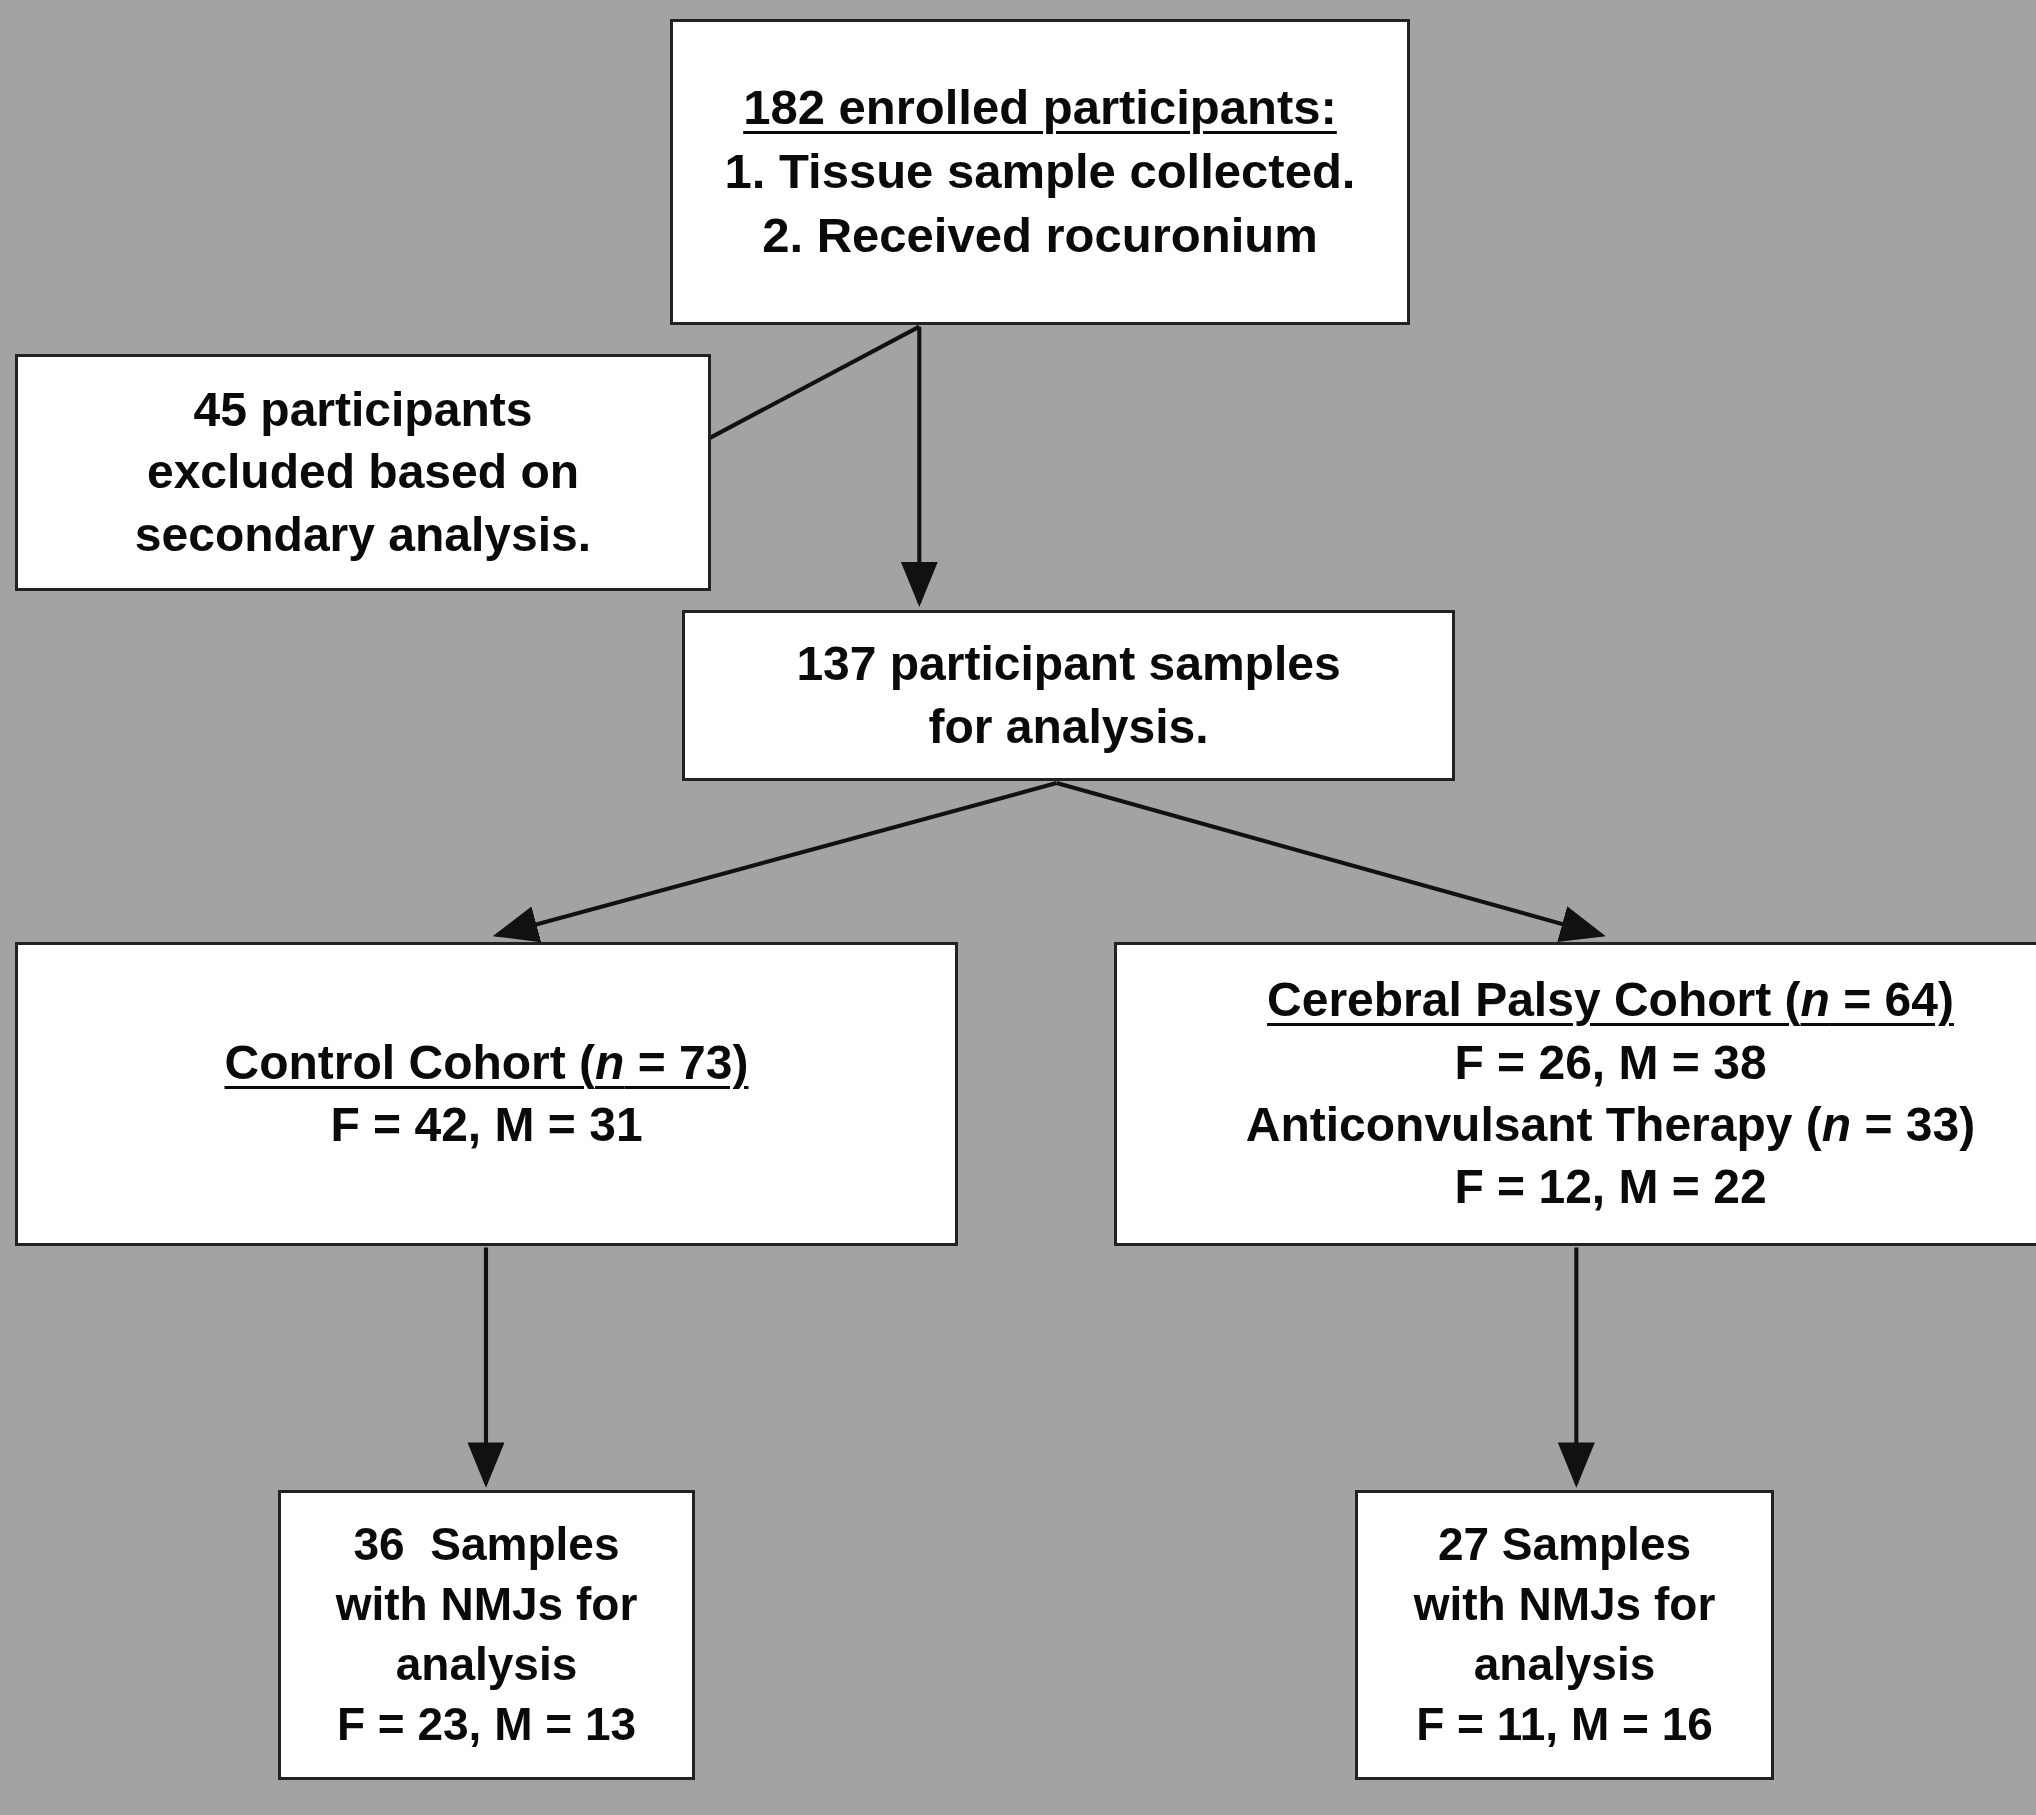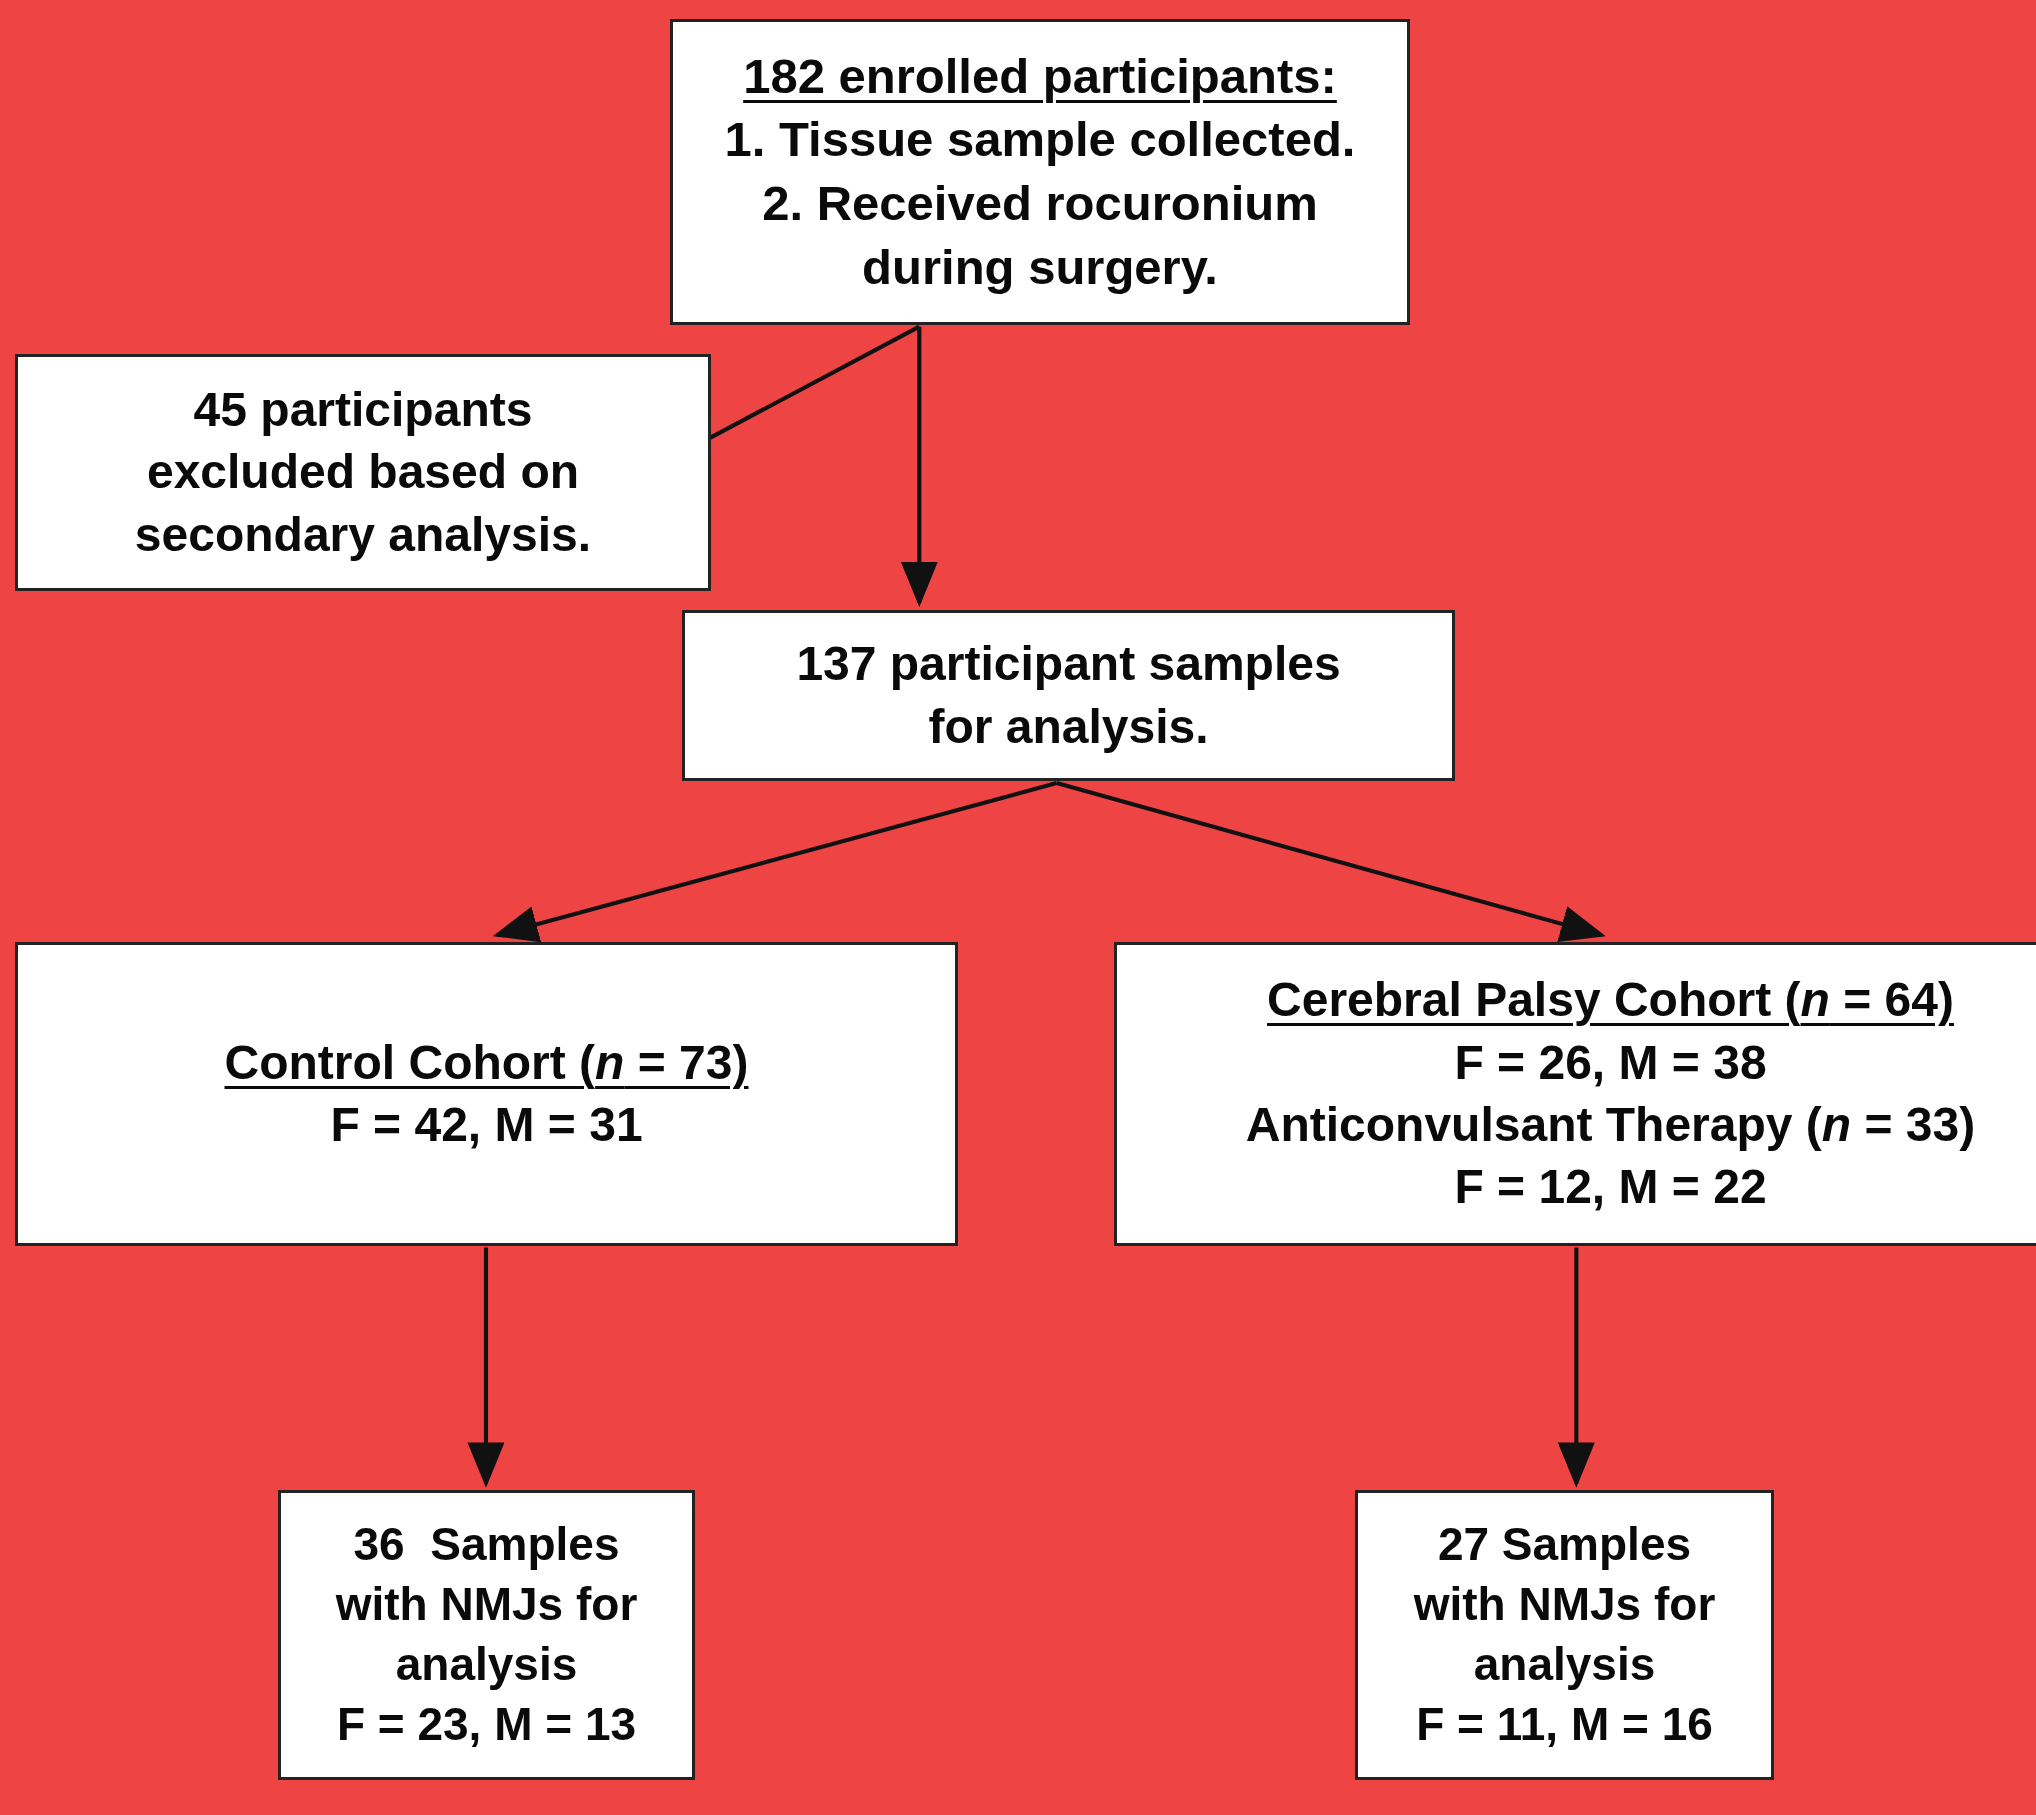--- a/index.html
+++ b/index.html
@@ -4,21 +4,21 @@
 <style>
   html, body {
     margin: 0;
     padding: 0;
     background: #ffffff;
   }
   #canvas {
     position: relative;
     width: 2036px;
     height: 1816px;
-    background: #ef4444;
+    background: #a3a3a3;
     font-family: "Liberation Sans", sans-serif;
     overflow: hidden;
   }
   svg.connectors {
     position: absolute;
     inset: 0;
     width: 2036px;
     height: 1816px;
     pointer-events: none;
   }
@@ -88,21 +88,20 @@
 
     <line x1="591" y1="1517" x2="591" y2="1804" stroke="#111111" stroke-width="5" marker-end="url(#arrowhead)"></line>
 
     <line x1="1917" y1="1517" x2="1917" y2="1804" stroke="#111111" stroke-width="5" marker-end="url(#arrowhead)"></line>
   </svg>
 
   <div class="node" id="node-enrolled">
     <span class="line heading">182 enrolled participants:</span>
     <span class="line">1. Tissue sample collected.</span>
     <span class="line">2. Received rocuronium</span>
-    <span class="line">during surgery.</span>
   </div>
 
   <div class="node" id="node-excluded">
     <span class="line">45 participants</span>
     <span class="line">excluded based on</span>
     <span class="line">secondary analysis.</span>
   </div>
 
   <div class="node" id="node-samples">
     <span class="line">137 participant samples</span>

